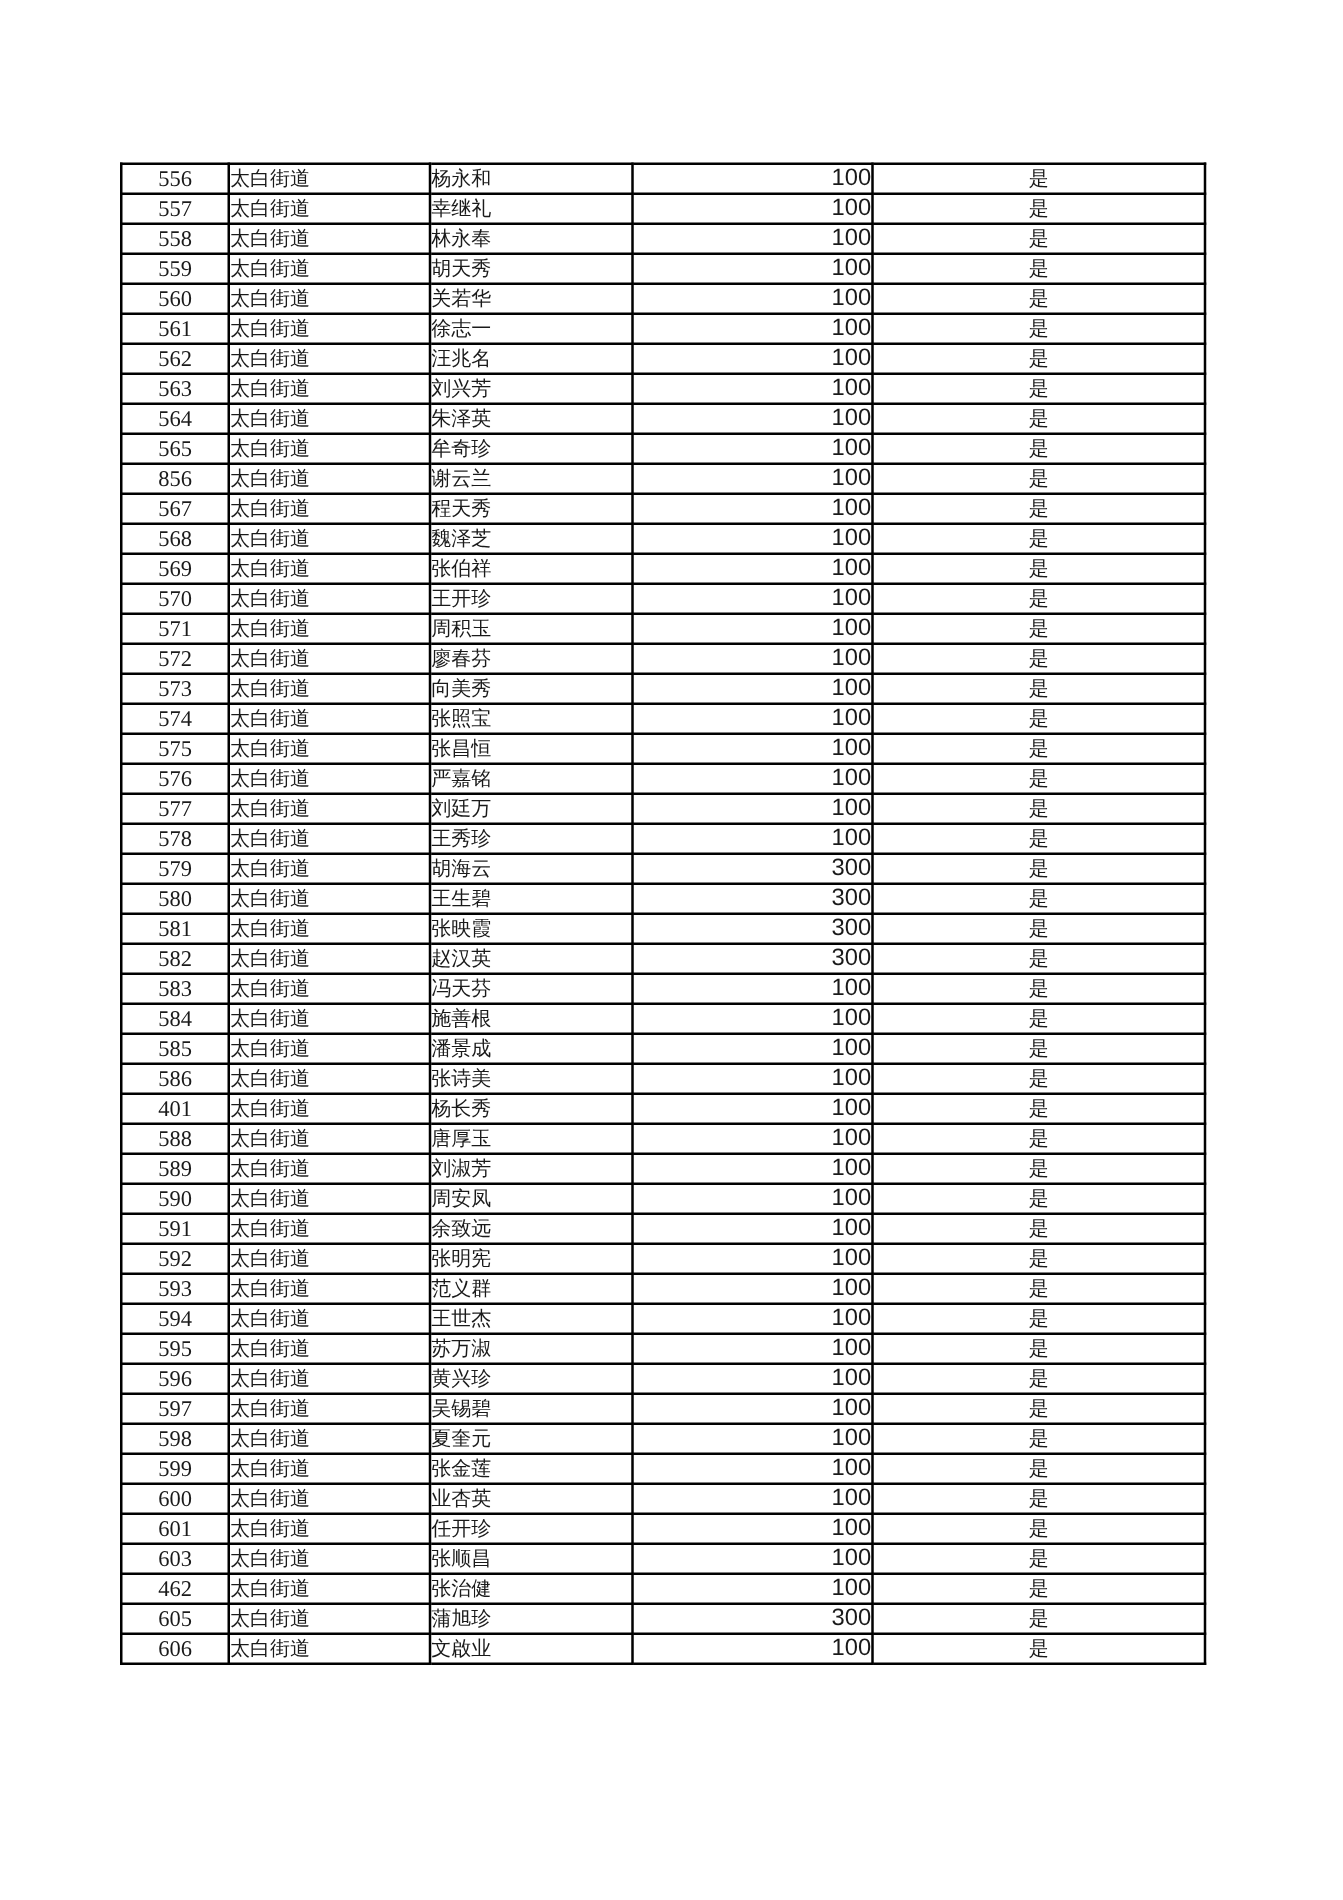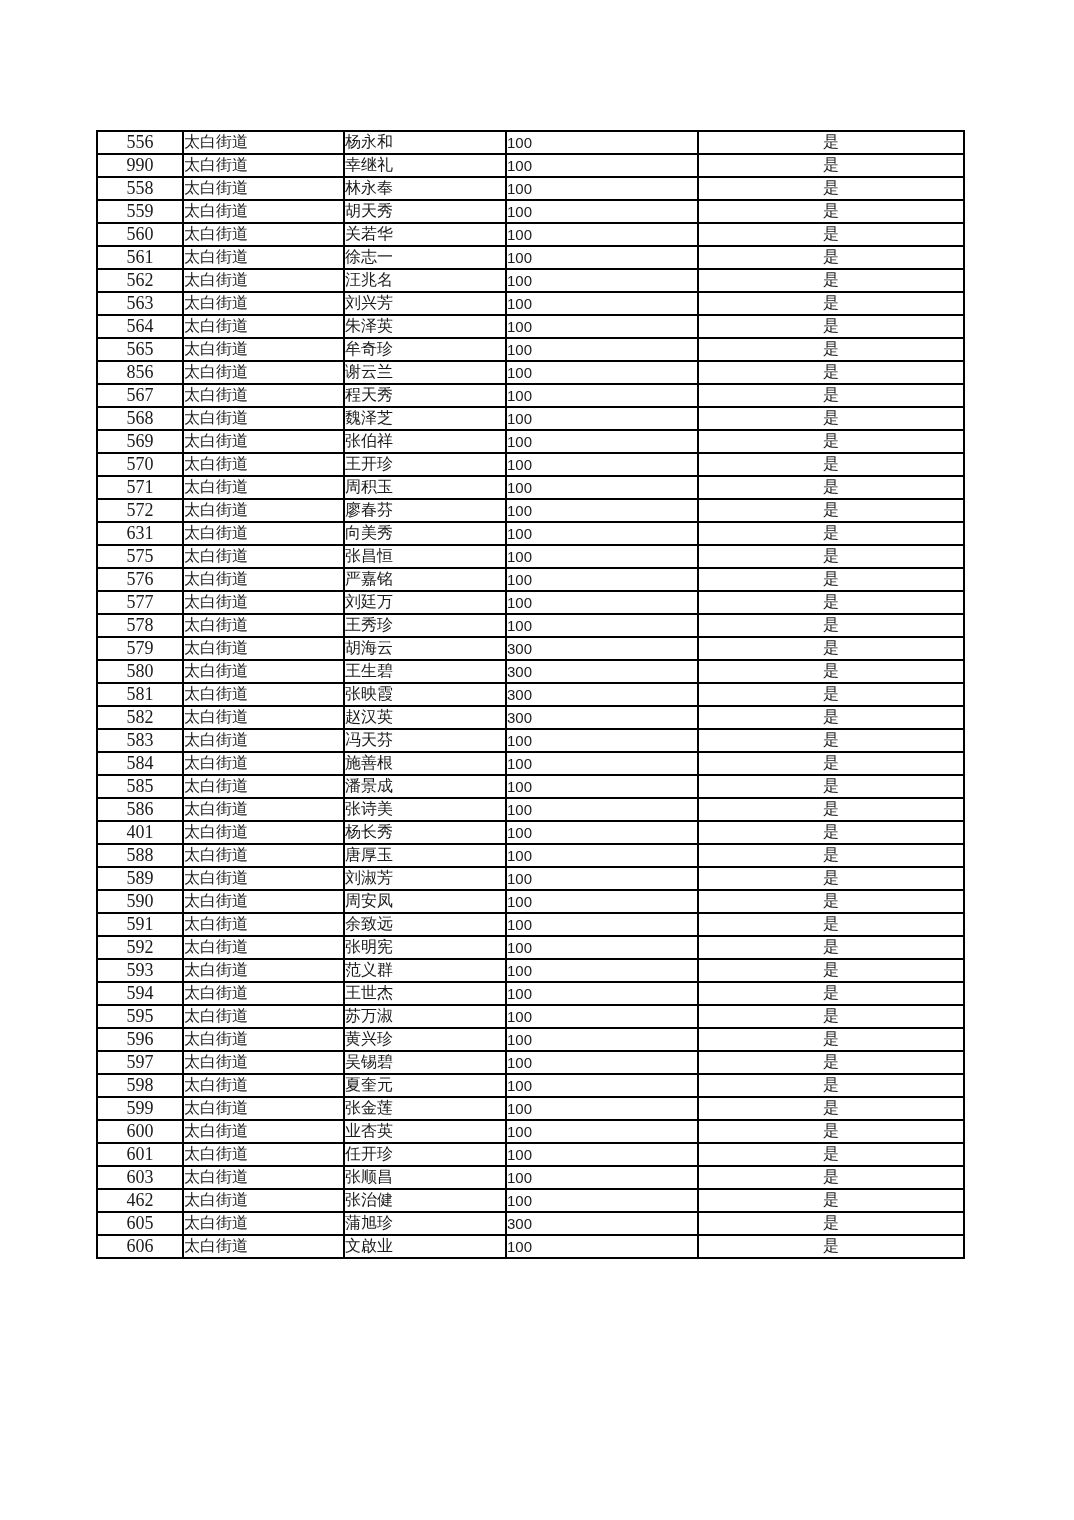--- a/index.html
+++ b/index.html
@@ -37,22 +37,22 @@
     text-align: center;
   }
   td.zh {
     font-family: "Liberation Sans", sans-serif;
     font-size: 16px;
     text-align: left;
     padding-left: 6px;
   }
   td.amt {
     font-family: "Liberation Sans", sans-serif;
-    font-size: 15px;
-    text-align: left;
+    font-size: 19px;
+    text-align: right;
     padding-left: 7px;
   }
   td.yes {
     font-family: "Liberation Sans", sans-serif;
     font-size: 16px;
     text-align: center;
   }
 </style>
 </head>
 <body>
@@ -68,21 +68,21 @@
     </colgroup>
     <tbody>
         <tr>
           <td class="num">556</td>
           <td class="zh">太白街道</td>
           <td class="zh">杨永和</td>
           <td class="amt">100</td>
           <td class="yes">是</td>
         </tr>
         <tr>
-          <td class="num">990</td>
+          <td class="num">557</td>
           <td class="zh">太白街道</td>
           <td class="zh">幸继礼</td>
           <td class="amt">100</td>
           <td class="yes">是</td>
         </tr>
         <tr>
           <td class="num">558</td>
           <td class="zh">太白街道</td>
           <td class="zh">林永奉</td>
           <td class="amt">100</td>
@@ -180,23 +180,30 @@
           <td class="yes">是</td>
         </tr>
         <tr>
           <td class="num">572</td>
           <td class="zh">太白街道</td>
           <td class="zh">廖春芬</td>
           <td class="amt">100</td>
           <td class="yes">是</td>
         </tr>
         <tr>
-          <td class="num">631</td>
+          <td class="num">573</td>
           <td class="zh">太白街道</td>
           <td class="zh">向美秀</td>
+          <td class="amt">100</td>
+          <td class="yes">是</td>
+        </tr>
+        <tr>
+          <td class="num">574</td>
+          <td class="zh">太白街道</td>
+          <td class="zh">张照宝</td>
           <td class="amt">100</td>
           <td class="yes">是</td>
         </tr>
         <tr>
           <td class="num">575</td>
           <td class="zh">太白街道</td>
           <td class="zh">张昌恒</td>
           <td class="amt">100</td>
           <td class="yes">是</td>
         </tr>

